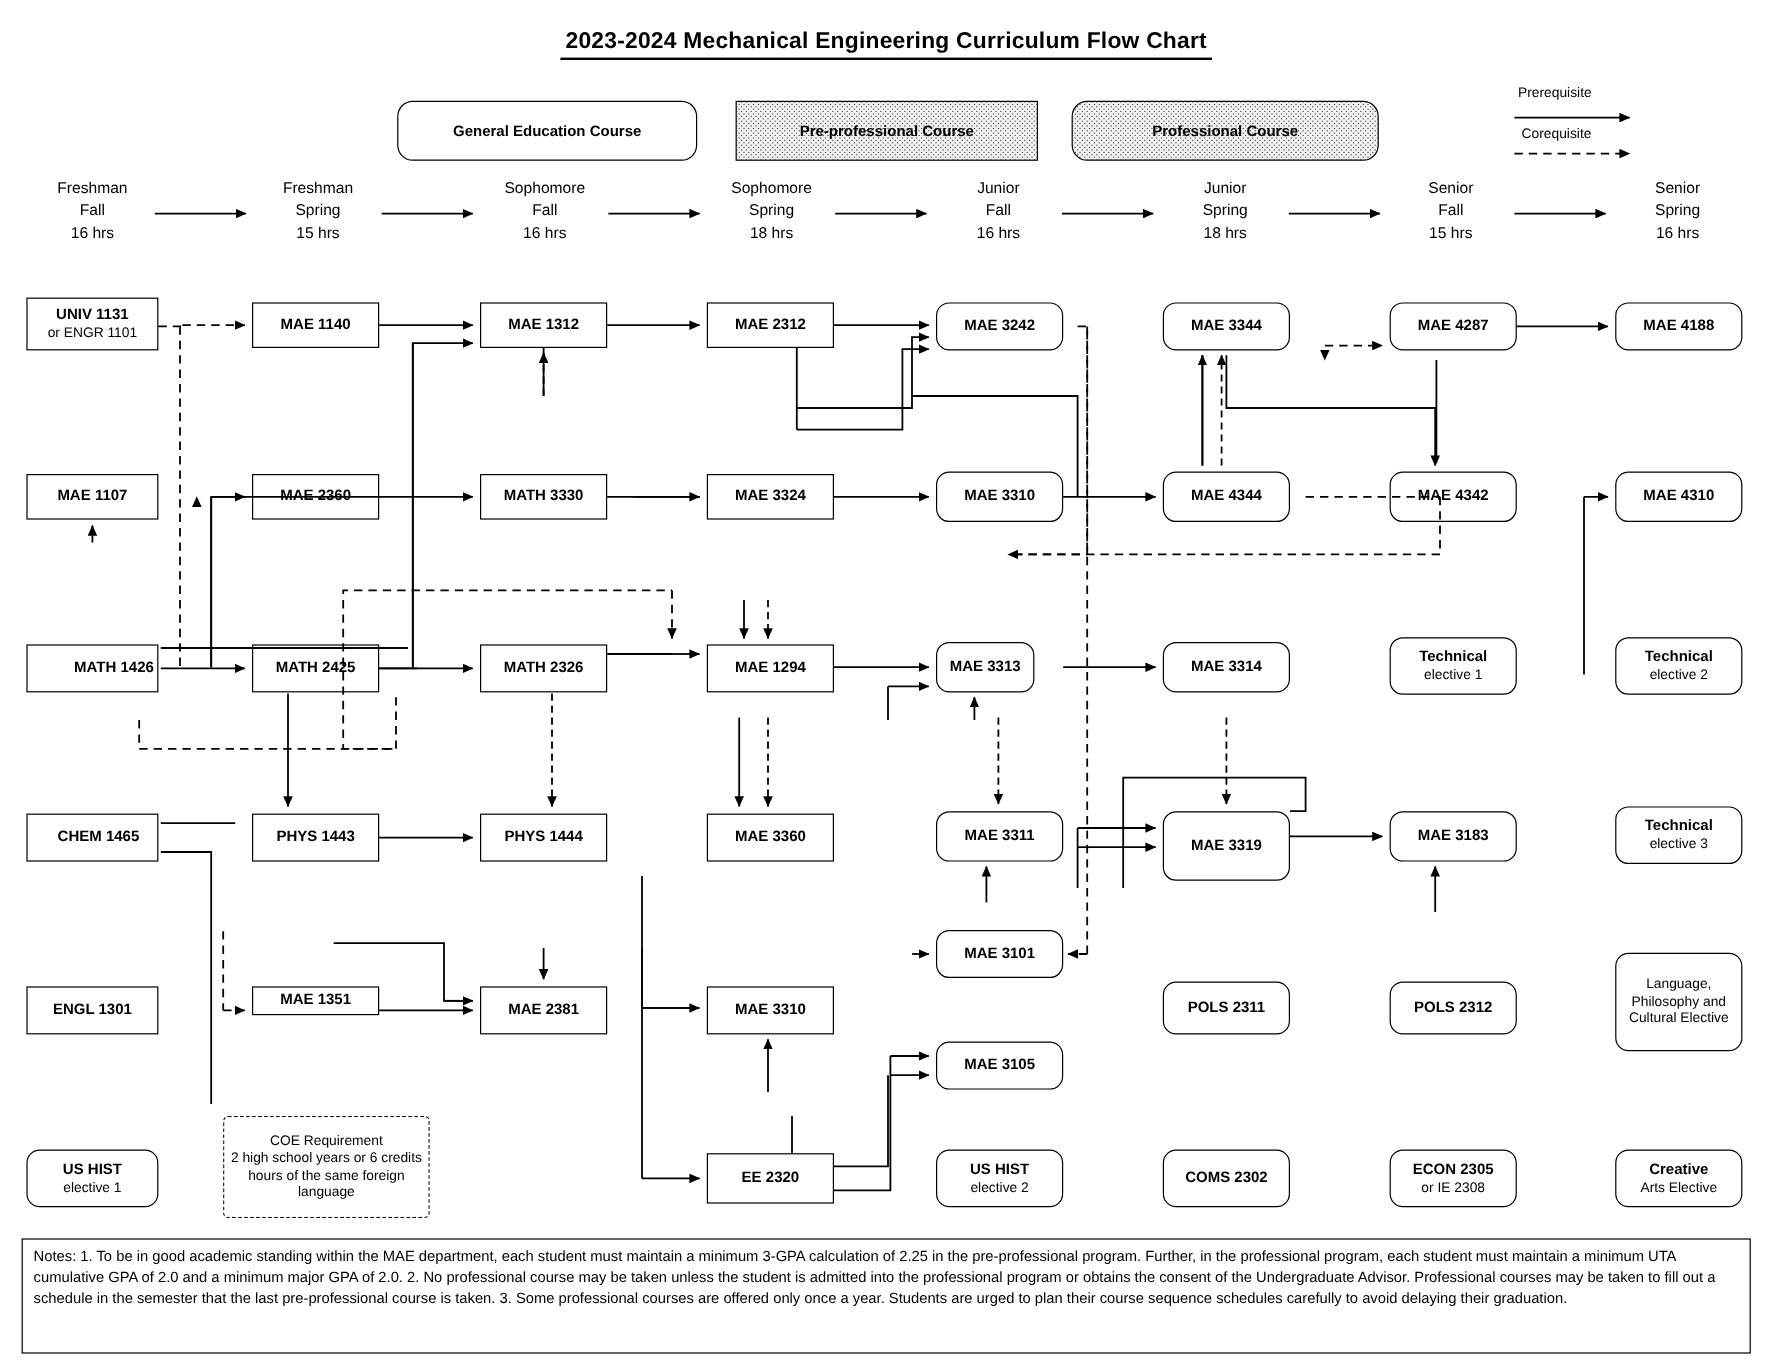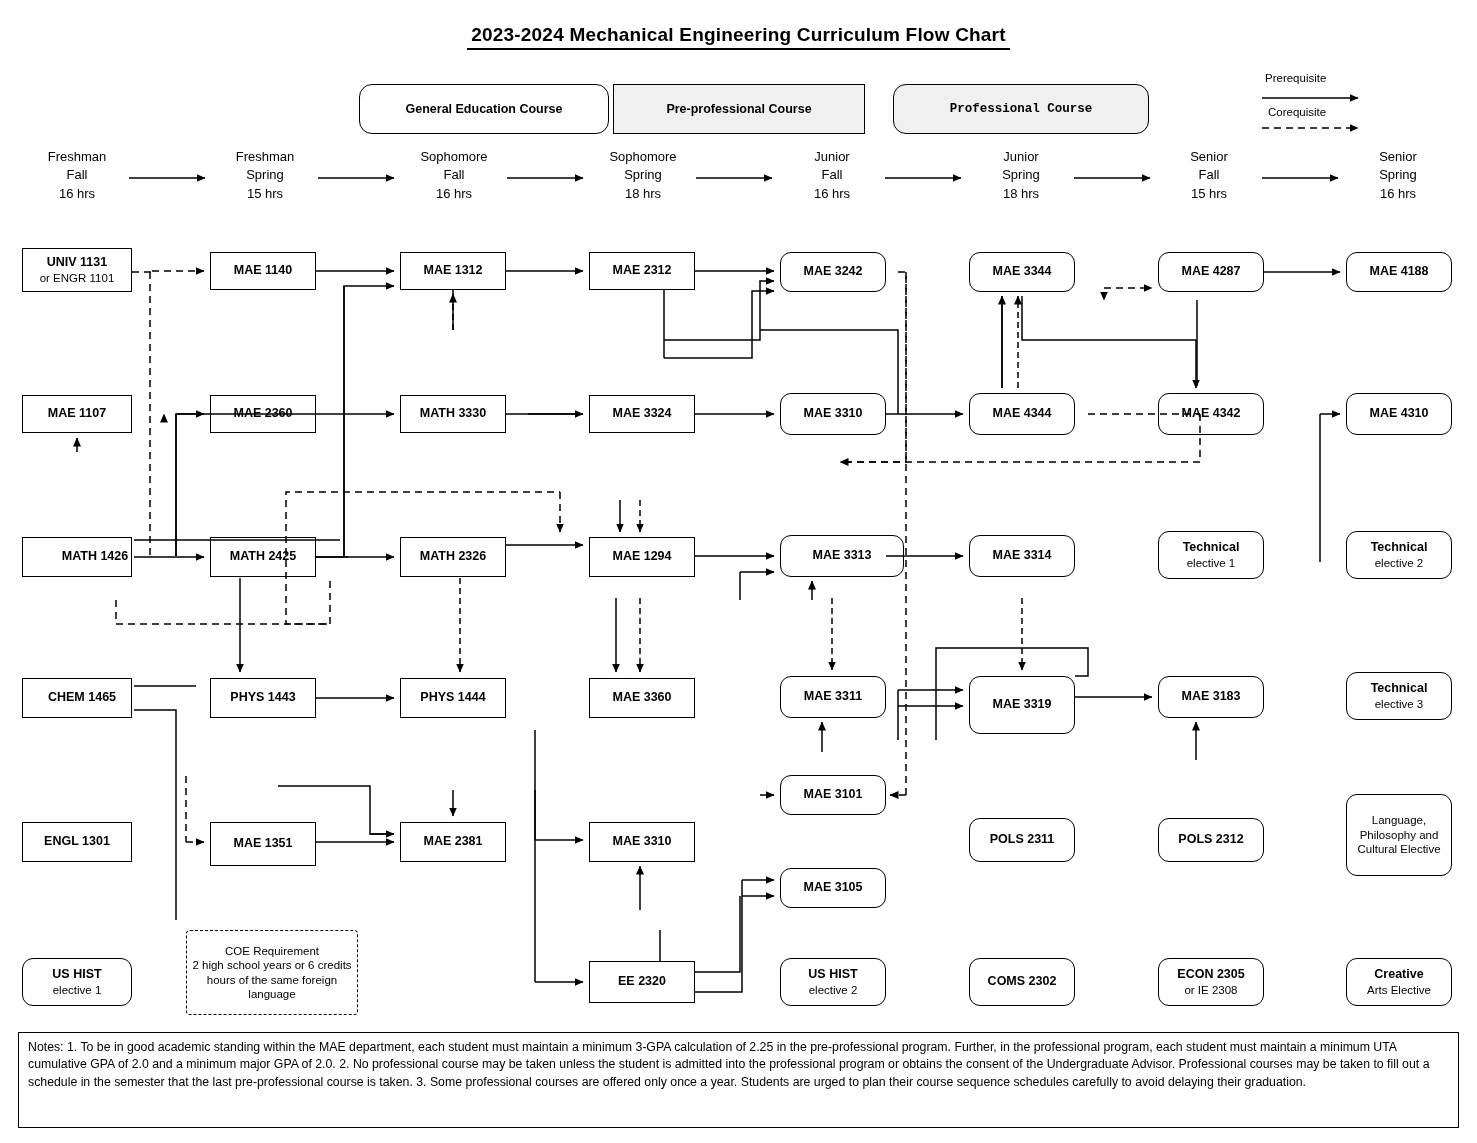--- a/index.html
+++ b/index.html
@@ -26,23 +26,23 @@
   }
   .rounded { border-radius:13px; }
   .dotfill {
     background-color:#f0f0f0;
     background-image:
       radial-gradient(#000 0.6px, transparent 0.7px),
       radial-gradient(#000 0.6px, transparent 0.7px);
     background-size:4px 4px, 4px 4px;
     background-position:0 0, 2px 2px;
   }
-  #legend-gen  { left:331px; top:84px;  width:248px; height:48px;margin-left:28px; }
+  #legend-gen  { left:331px; top:84px;  width:248px; height:48px; }
   #legend-pre  { left:613px; top:84px;  width:250px; height:48px; }
-  #legend-prof { left:893px; top:84px;  width:254px; height:48px;font-family:Liberation Mono, monospace; }
+  #legend-prof { left:893px; top:84px;  width:254px; height:48px; }
 
   .arrow-legend { position:absolute; font-size:11.5px; }
   #arrow-leg-pre-label  { left:1265px; top:72px; }
   #arrow-leg-co-label   { left:1268px; top:106px; }
 
   
   .sem {
     position:absolute; width:150px; text-align:center;
     font-size:13px; line-height:1.42;
   }
@@ -231,21 +231,21 @@
       <div class="node sq dotfill " style="left: 400px; top: 537px; width: 106px; height: 40px;">
         <div>
           <span class="ttl">MATH 2326</span>
         </div>
       </div>
       <div class="node sq dotfill " style="left: 589px; top: 537px; width: 106px; height: 40px;">
         <div>
           <span class="ttl">MAE 1294</span>
         </div>
       </div>
-      <div class="node rnd dotfill " style="left: 780px; top: 535px; width: 124px; height: 42px; text-align: center;">
+      <div class="node rnd dotfill " style="left: 780px; top: 535px; width: 82px; height: 42px; text-align: center;">
         <div>
           <span class="ttl">MAE 3313</span>
         </div>
       </div>
       <div class="node rnd dotfill " style="left: 969px; top: 535px; width: 106px; height: 42px;">
         <div>
           <span class="ttl">MAE 3314</span>
         </div>
       </div>
       <div class="node rnd dotfill " style="left: 1158px; top: 531px; width: 106px; height: 48px;">
@@ -304,21 +304,21 @@
       <div class="node rnd dotfill " style="left: 780px; top: 775px; width: 106px; height: 40px;">
         <div>
           <span class="ttl">MAE 3101</span>
         </div>
       </div>
       <div class="node sq dotfill " style="left: 22px; top: 822px; width: 110px; height: 40px;">
         <div>
           <span class="ttl">ENGL 1301</span>
         </div>
       </div>
-      <div class="node sq dotfill " style="left: 210px; top: 822px; width: 106px; height: 44px; justify-content: center;">
+      <div class="node sq dotfill " style="left: 210px; top: 822px; width: 106px; height: 24px; justify-content: center;">
         <div>
           <span class="ttl">MAE 1351</span>
         </div>
       </div>
       <div class="node sq dotfill " style="left: 400px; top: 822px; width: 106px; height: 40px;">
         <div>
           <span class="ttl">MAE 2381</span>
         </div>
       </div>
       <div class="node sq dotfill " style="left: 589px; top: 822px; width: 106px; height: 40px;">

